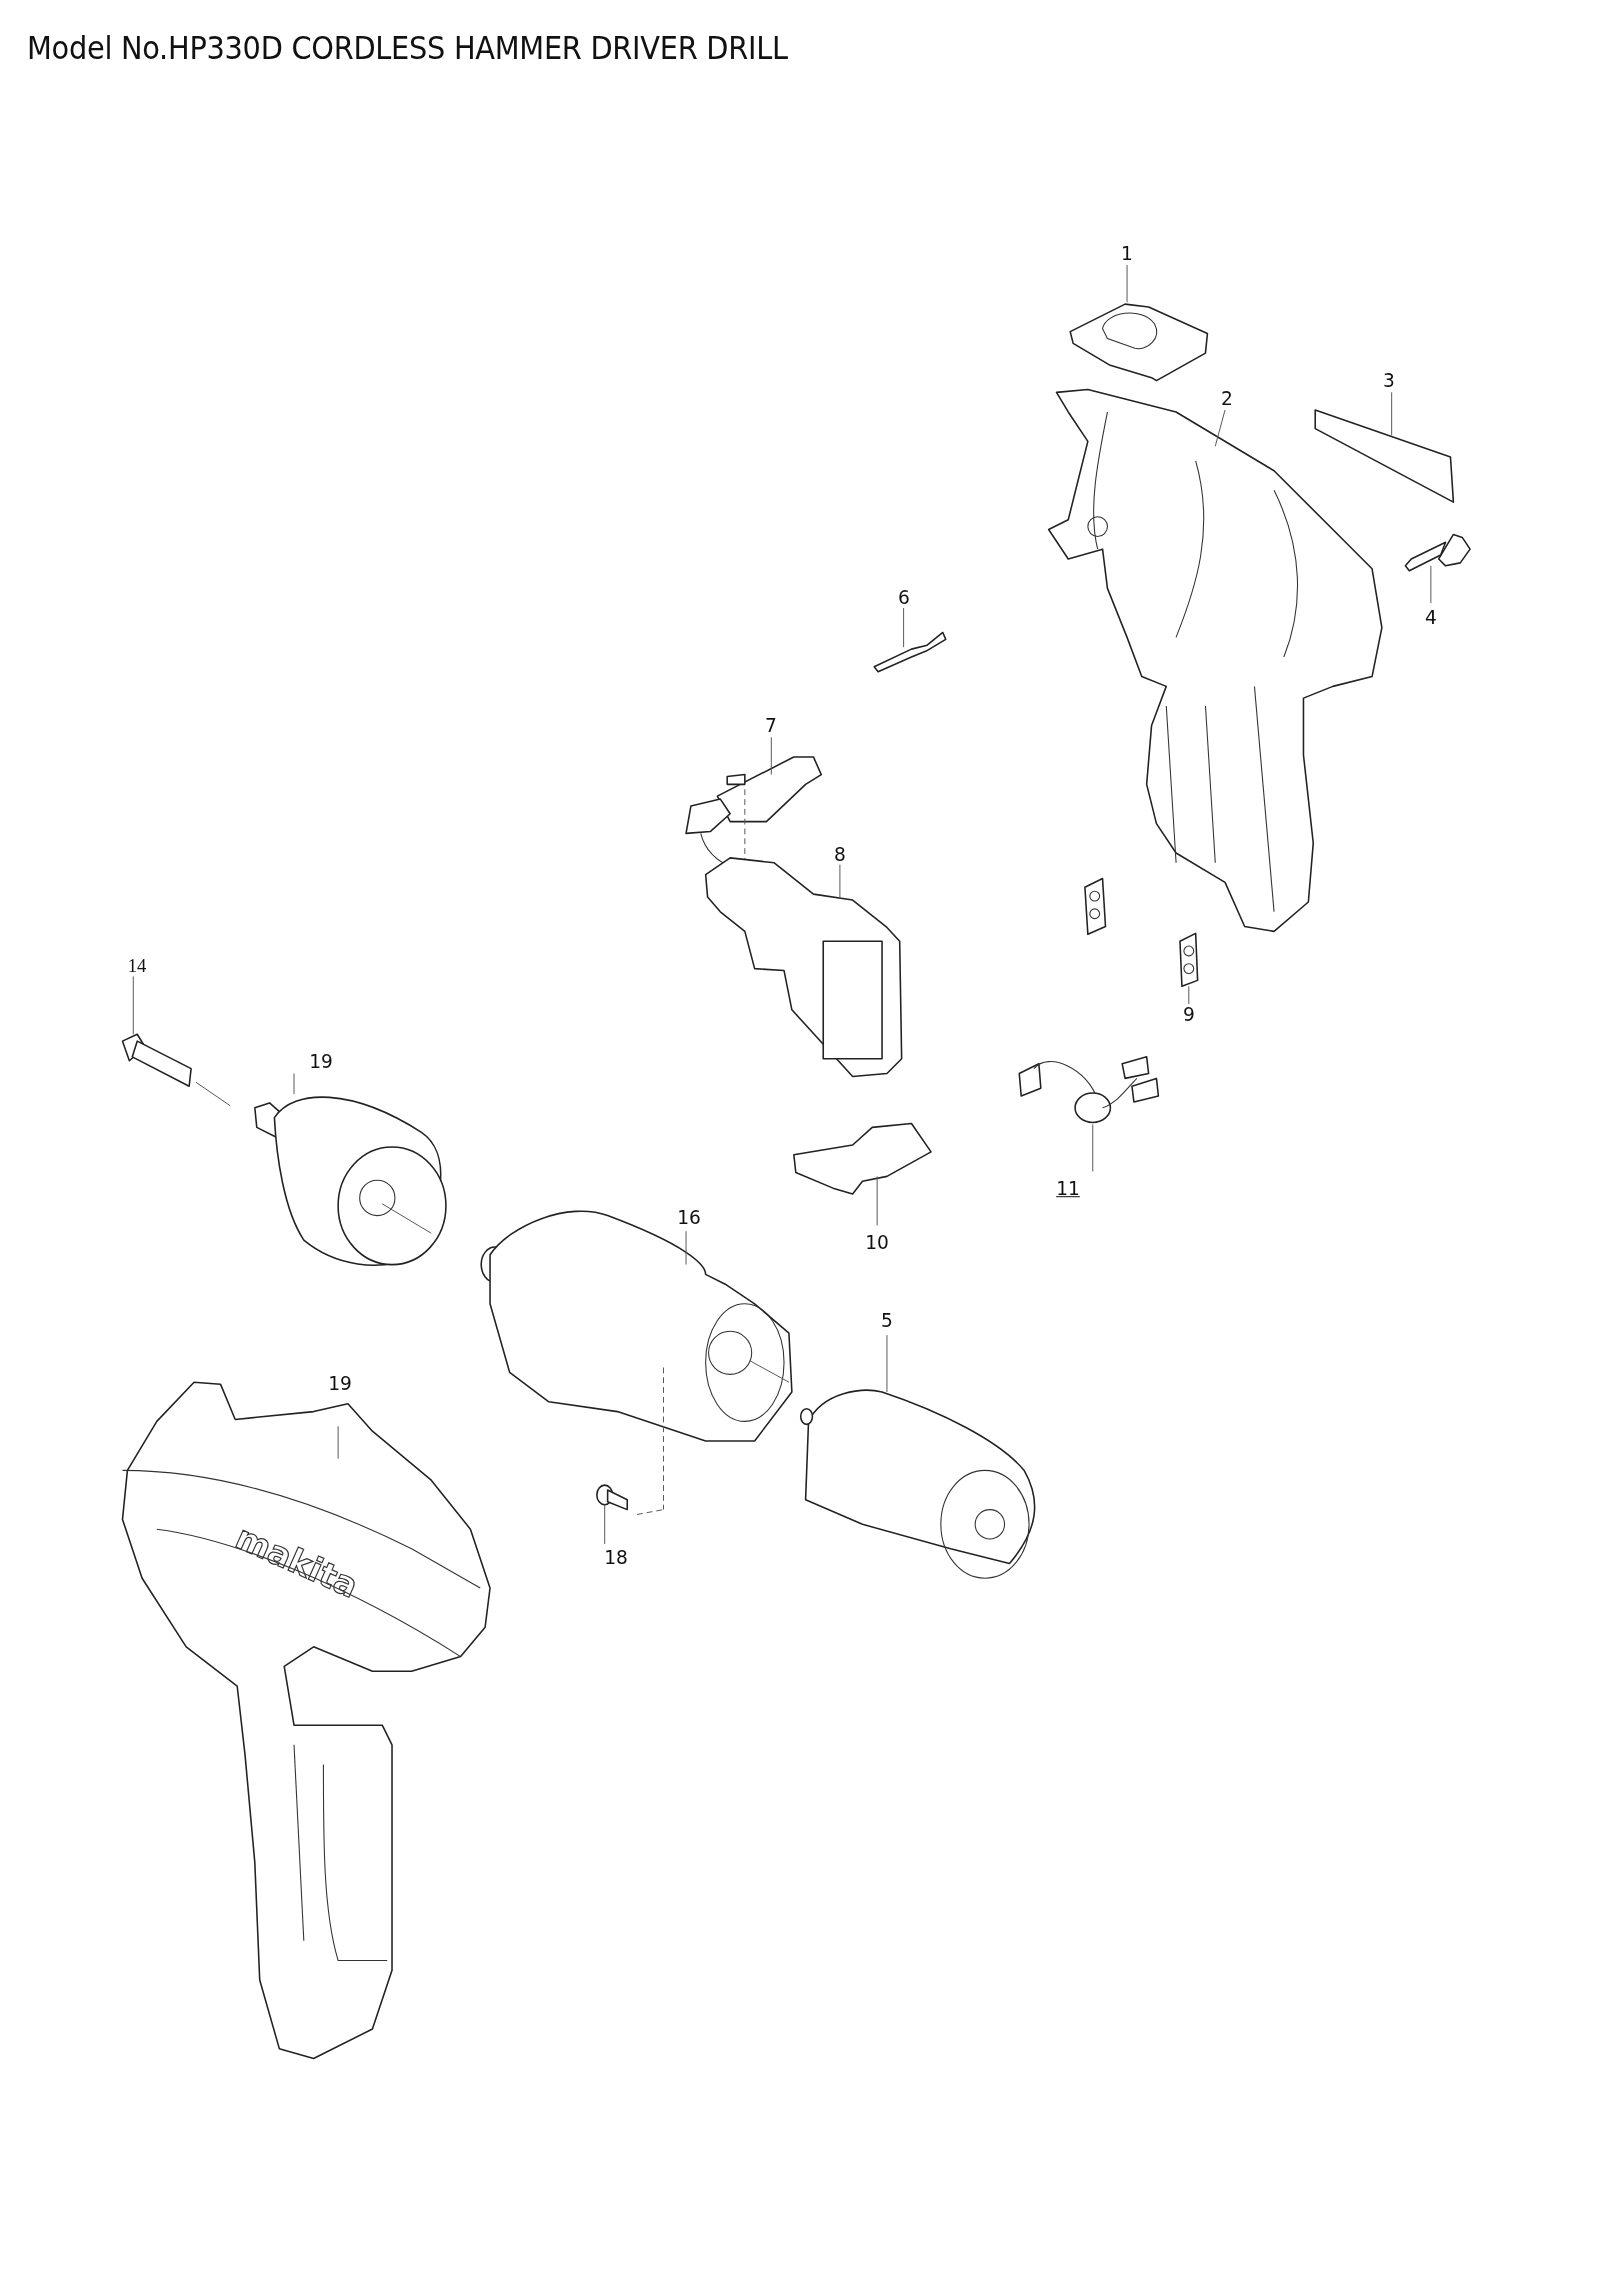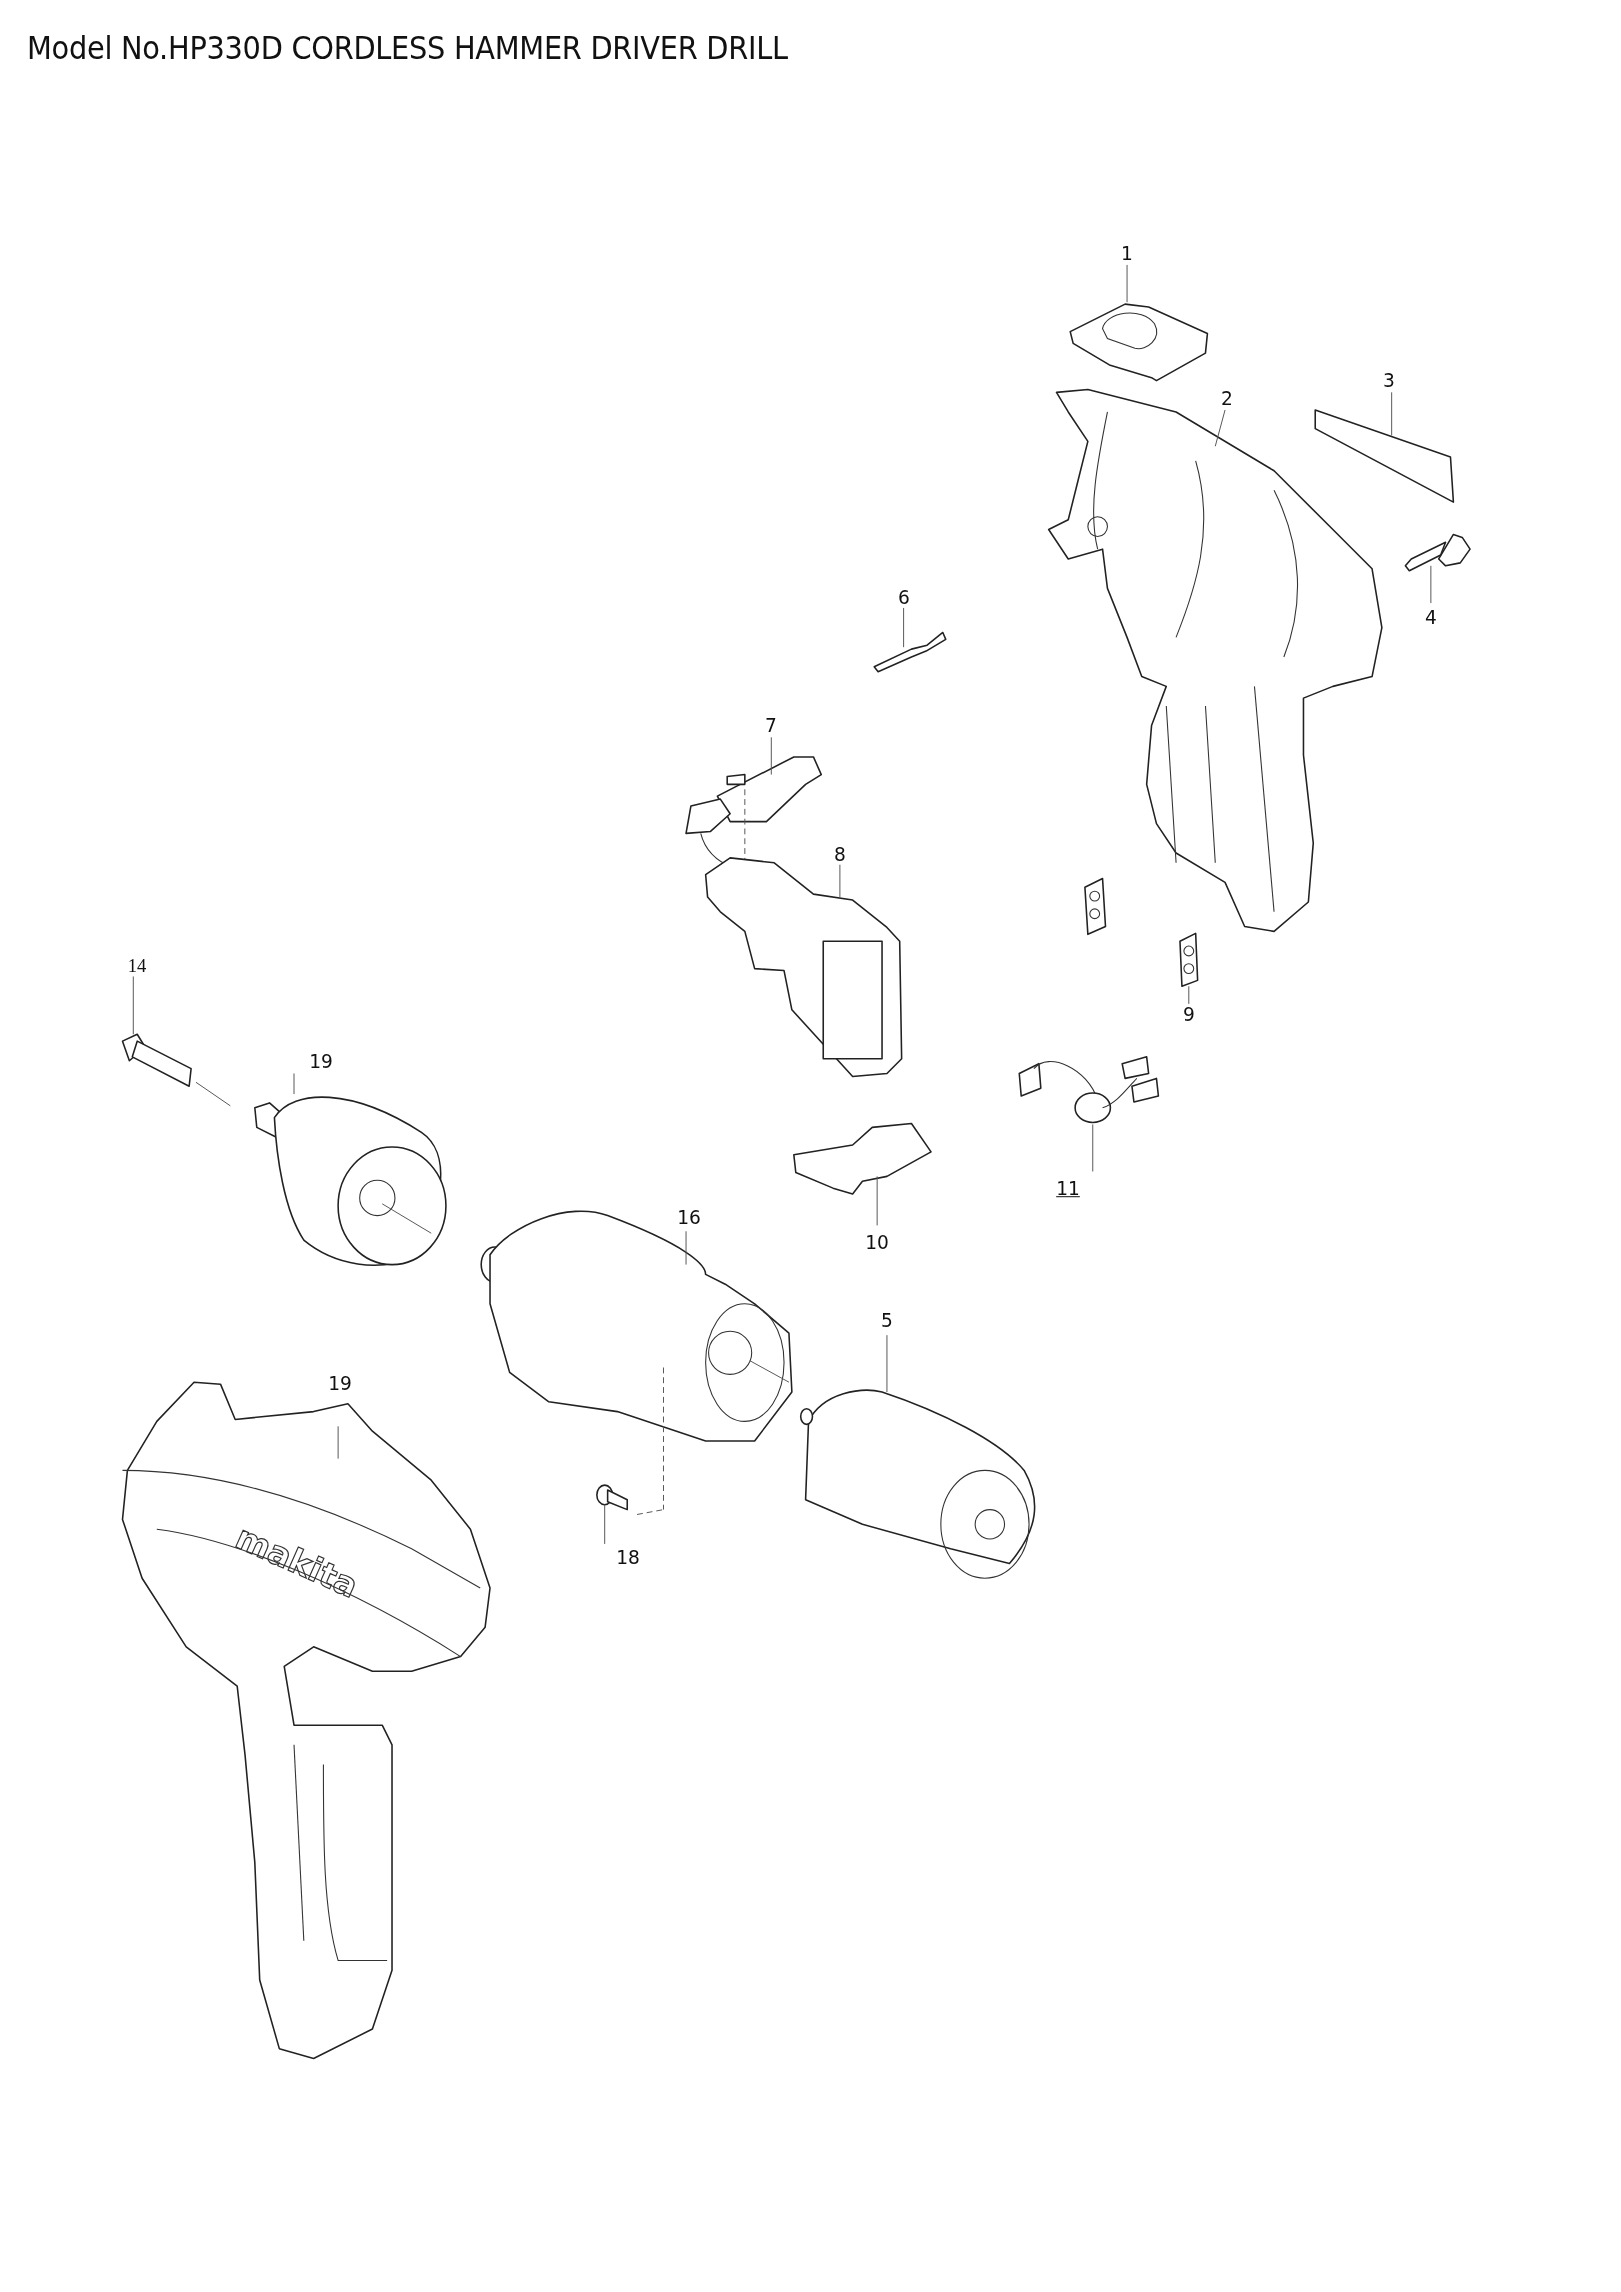--- a/index.html
+++ b/index.html
@@ -152,15 +152,15 @@
 <div class="label" style="left:904px;top:598px;">6</div>
 <div class="label" style="left:771px;top:726px;">7</div>
 <div class="label" style="left:840px;top:855px;">8</div>
 <div class="label" style="left:1189px;top:1015px;">9</div>
 <div class="label" style="left:877px;top:1243px;text-align:right;">10</div>
 <div class="label" style="left:1068px;top:1189px;text-decoration:underline;">11</div>
 <div class="label" style="left:137px;top:966px;font-family:Liberation Serif, serif;">14</div>
 <div class="label" style="left:321px;top:1062px;">19</div>
 <div class="label" style="left:689px;top:1218px;">16</div>
 <div class="label" style="left:887px;top:1321px;">5</div>
-<div class="label" style="left:616px;top:1558px;margin-left:12px;">18</div>
+<div class="label" style="left:616px;top:1558px;">18</div>
 <div class="label" style="left:340px;top:1360px;margin-top:24px;">19</div>
 
 
 </body></html>

